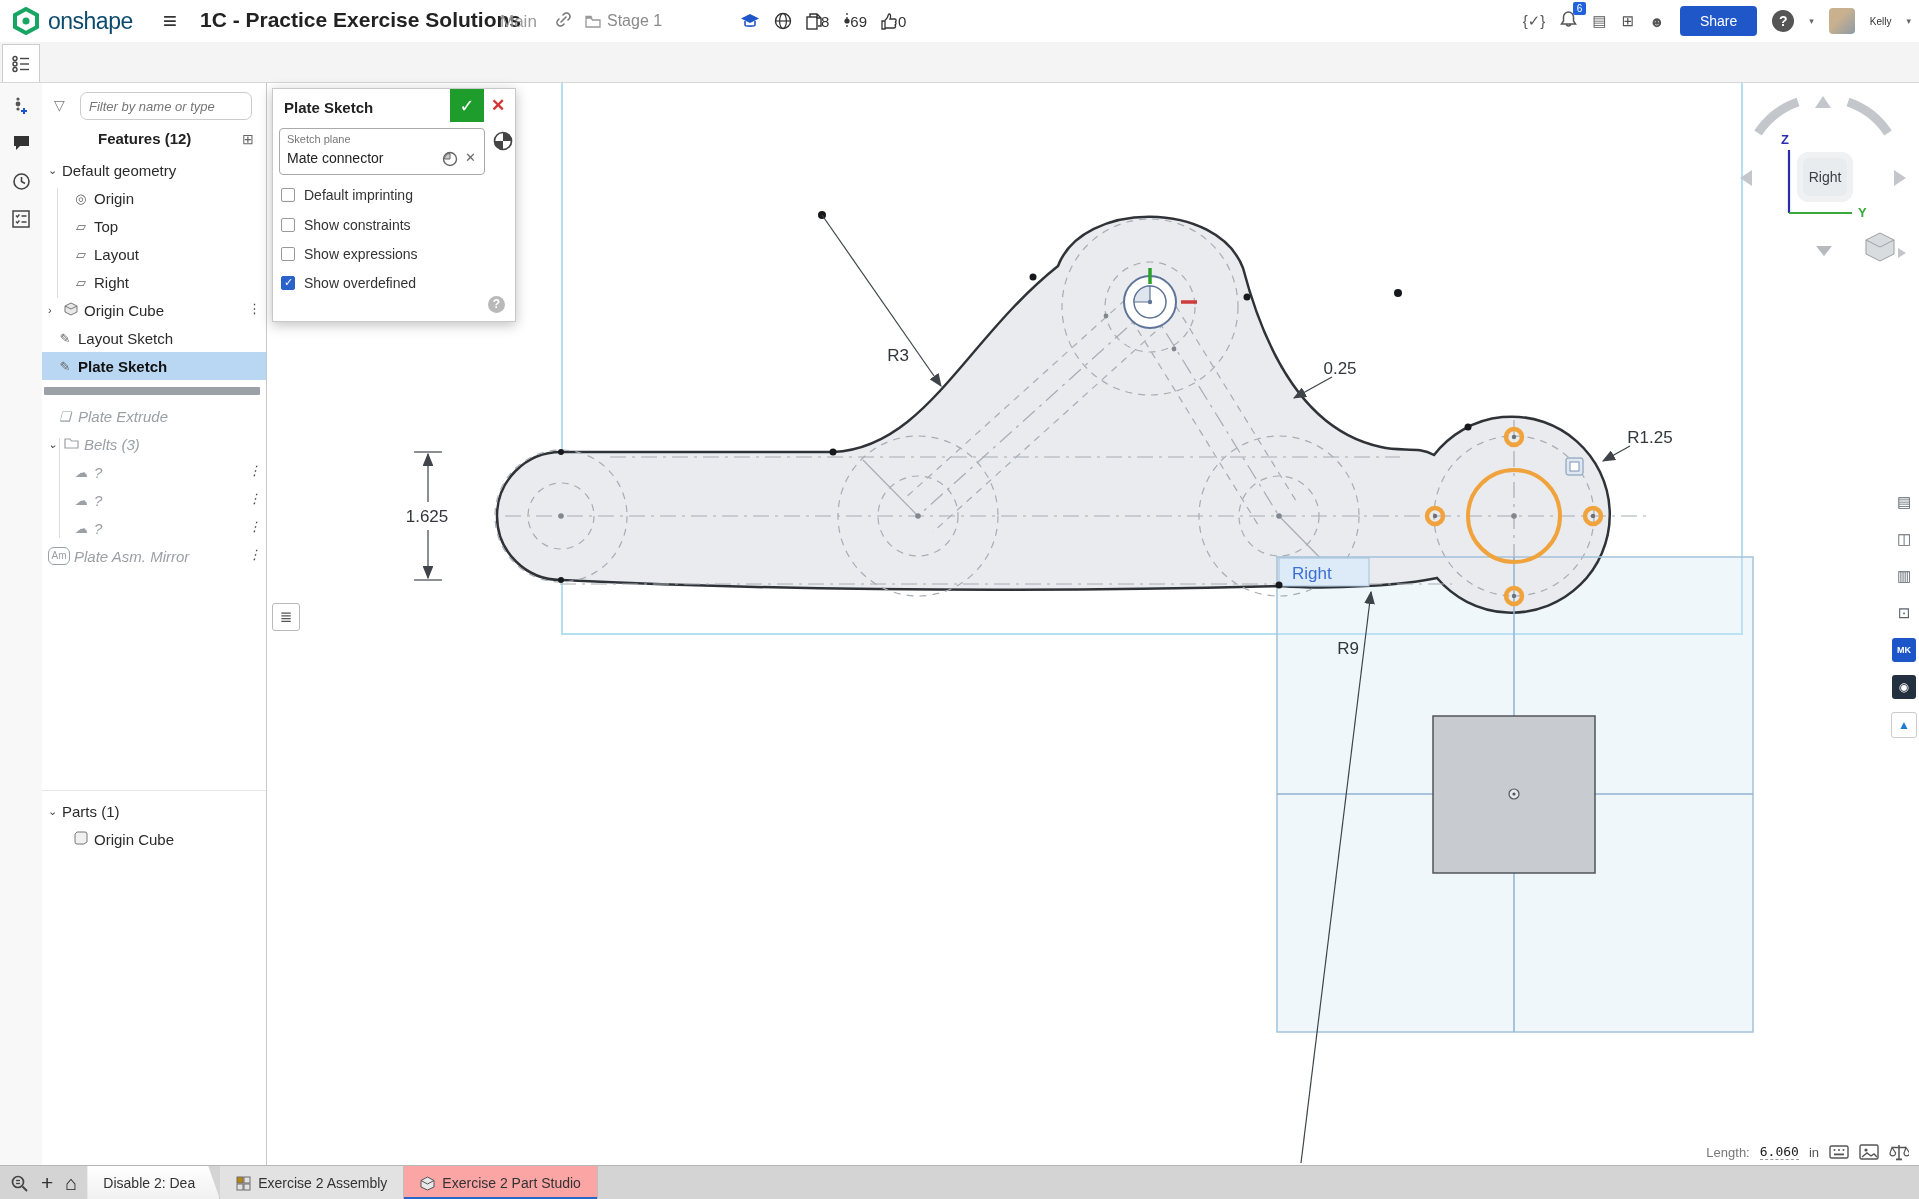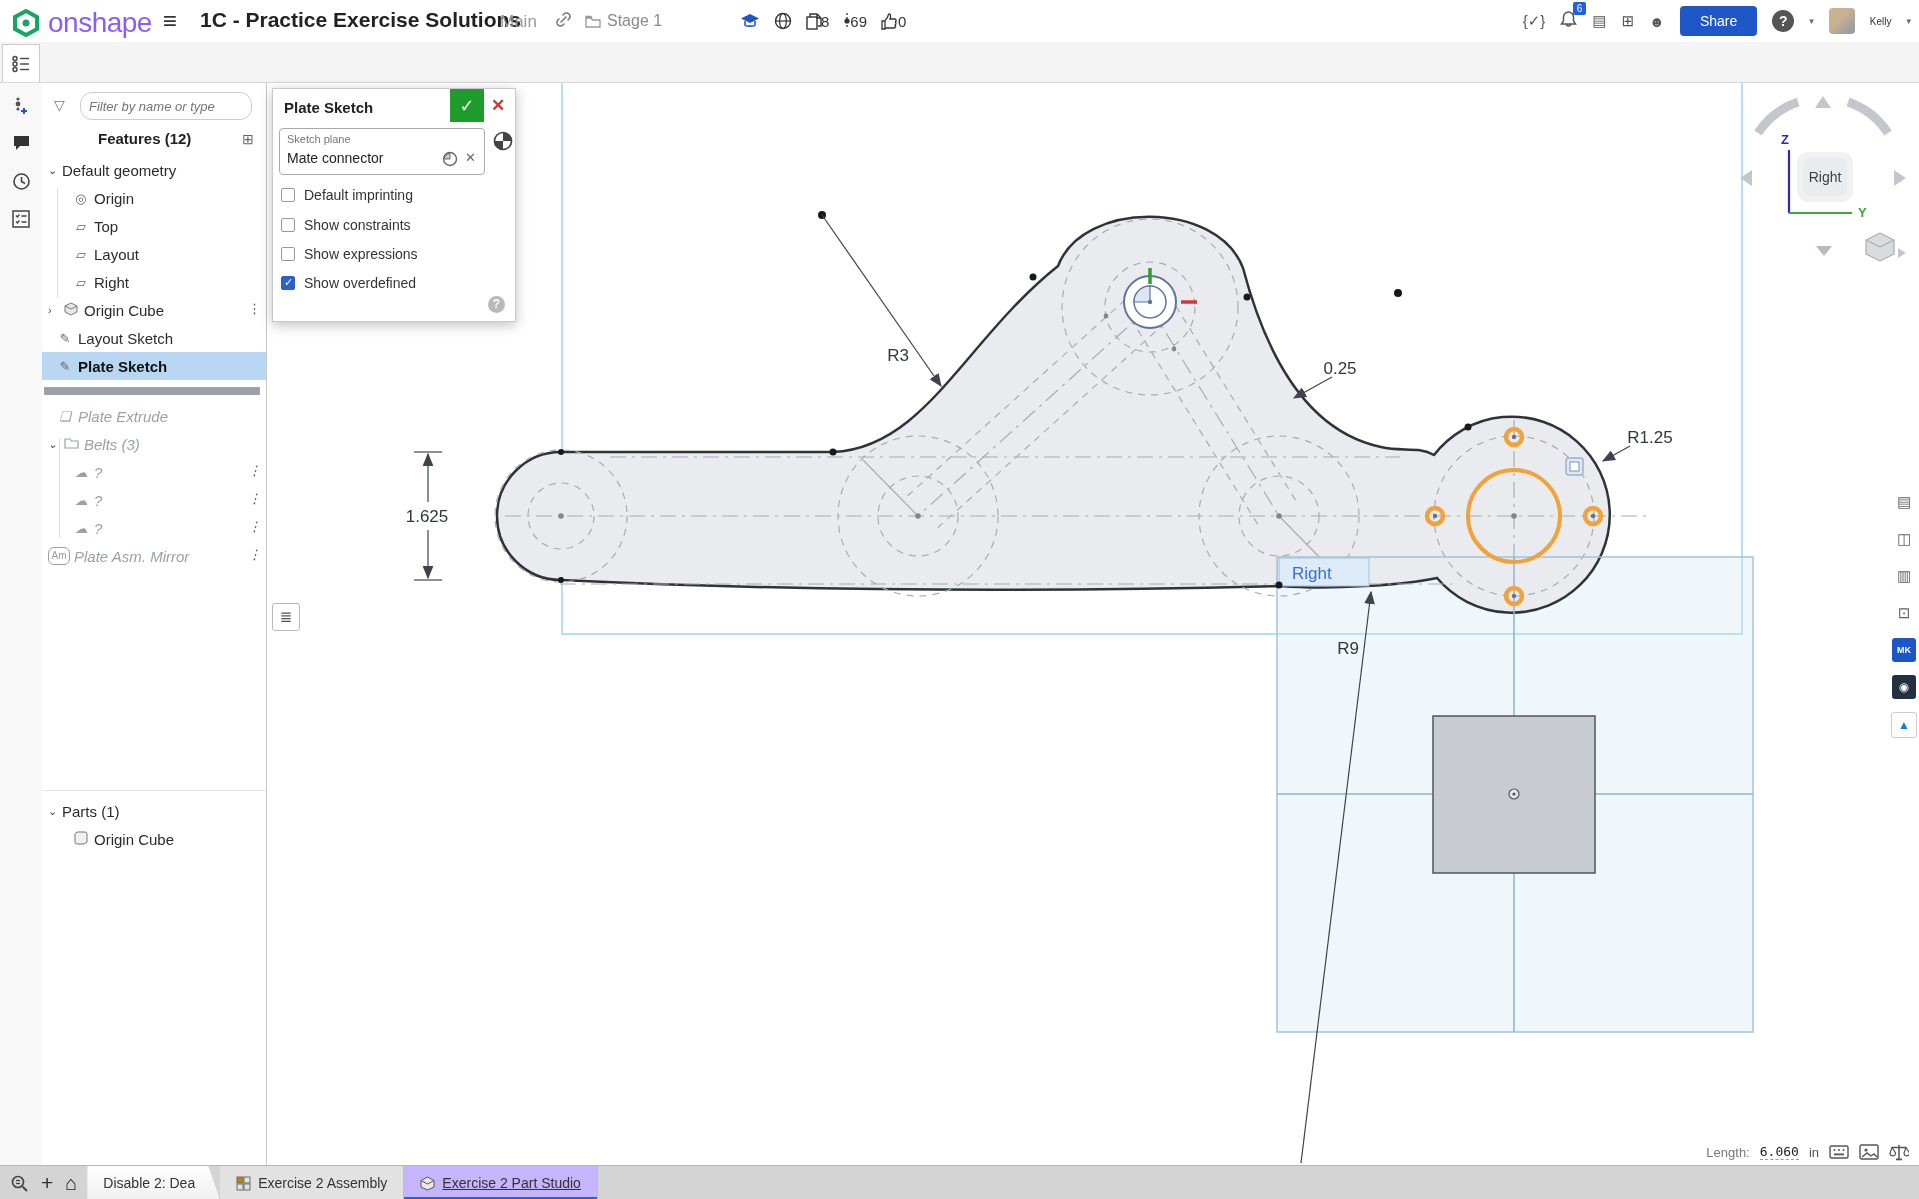--- a/index.html
+++ b/index.html
@@ -1,21 +1,21 @@
 <!DOCTYPE html>
 <html><head>
 <meta charset="utf-8">
 <style>
   html,body{margin:0;padding:0;background:#fff;font-family:"Liberation Sans",sans-serif;}
   #app{position:relative;width:1919px;height:1199px;overflow:hidden;background:#fff;}
   .abs{position:absolute;}
   
   #topbar{position:absolute;left:0;top:0;width:1919px;height:42px;background:#fff;border-bottom:1px solid #e3e3e3;z-index:30;}
   #logo{position:absolute;left:12px;top:7px;display:flex;align-items:center;gap:8px;}
-  #logo .lg-text{font-size:28px;color:#8b5cf6;letter-spacing:-.5px;}
+  #logo .lg-text{font-size:23px;color:#0c4a6e;letter-spacing:-.5px;}
   #hamburger{position:absolute;left:163px;top:4px;font-size:24px;color:#333;line-height:34px;}
   #doc-title{position:absolute;left:200px;top:8px;font-size:21px;font-weight:bold;color:#222;white-space:nowrap;}
   #ws-name{position:absolute;left:500px;top:12px;font-size:17px;color:#9a9a9a;}
   #link-ic{position:absolute;left:555px;top:11px;}
   #loc{position:absolute;left:585px;top:12px;display:flex;align-items:center;gap:6px;font-size:16px;color:#8a8a8a;}
   #mid-icons{position:absolute;left:740px;top:0;height:42px;display:flex;align-items:center;gap:14px;color:#333;}
   .cnt{font-size:15px;color:#333;margin-left:-6px;}
   #right-icons{position:absolute;right:8px;top:0;height:42px;display:flex;align-items:center;gap:15px;}
   .tbic{font-size:15px;color:#555;}
   #bell-wrap{position:relative;}
@@ -36,21 +36,21 @@
   #search-tools{position:absolute;left:1398px;top:47px;width:166px;height:28px;background:#e7e7e7;border:1px solid #dcdcdc;border-radius:3px;display:flex;align-items:center;gap:5px;padding:0 8px;box-sizing:border-box;}
   #search-tools .lbl{font-size:13px;color:#555;}
   .key{background:#fafafa;border:1px solid #bbb;border-radius:2px;font-size:10px;color:#555;padding:0 3px;line-height:14px;}
   
   #rail{position:absolute;left:0;top:82px;width:42px;height:1083px;background:#f8f8f8;border-right:1px solid #e2e2e2;z-index:25;}
   .rail-ic{position:absolute;left:0;width:42px;text-align:center;}
   
   #panel{position:absolute;left:42px;top:82px;width:224px;height:1083px;background:#fff;border-right:1px solid #c9c9c9;z-index:25;}
   #filter-row{position:absolute;left:0;top:10px;width:224px;height:30px;}
   #funnel{position:absolute;left:12px;top:5px;font-size:14px;color:#777;}
-  #filter-input{position:absolute;left:38px;top:0px;width:172px;height:28px;border:1px solid #ccc;border-radius:12px;font-style:italic;font-size:13px;color:#aaa;padding:0 8px;box-sizing:border-box;font-family:"Liberation Sans",sans-serif;}
+  #filter-input{position:absolute;left:38px;top:0px;width:172px;height:28px;border:1px solid #ccc;border-radius:7px;font-style:italic;font-size:13px;color:#aaa;padding:0 8px;box-sizing:border-box;font-family:"Liberation Sans",sans-serif;}
   #feat-header{position:absolute;left:0;top:46px;width:224px;height:24px;margin-left:48px;}
   #feat-header .t{position:absolute;left:8px;top:2px;font-size:15px;font-weight:bold;color:#222;}
   #feat-header .ic1{position:absolute;left:152px;top:3px;color:#666;font-size:14px;}
   #feat-header .ic2{position:absolute;left:186px;top:3px;color:#666;font-size:14px;}
   #tree{position:absolute;left:0;top:74px;width:224px;}
   .trow{position:relative;height:28px;display:flex;align-items:center;font-size:15px;color:#2b2b2b;white-space:nowrap;}
   .trow .car{width:14px;margin-left:6px;font-size:11px;color:#444;}
   .trow .ric{width:18px;text-align:center;margin-right:4px;font-size:13px;color:#666;}
   .trow.lvl1{padding-left:30px;}
   .trow.lvl0b{padding-left:14px;}
@@ -99,21 +99,21 @@
   #status .sl{font-size:13px;color:#777;}
   #status .sv{font-size:13px;color:#222;font-family:"DejaVu Sans Mono",monospace;border-bottom:1px dashed #999;}
   #status .su{font-size:13px;color:#555;}
   #tabbar{position:absolute;left:0;top:1165px;width:1919px;height:34px;background:#d4d4d4;border-top:1px solid #b7b7b7;z-index:30;display:flex;align-items:stretch;}
   #tab-controls{display:flex;align-items:center;gap:12px;padding:0 10px;}
   #plus-btn{font-size:21px;color:#333;}
   #home-btn{font-size:20px;color:#222;font-weight:bold;}
   .tab{display:flex;align-items:center;gap:7px;padding:0 16px;font-size:14px;color:#333;border-right:1px solid #bdbdbd;}
   .tab.first{background:linear-gradient(#ffffff,#f0f0f0);clip-path:polygon(0 0,calc(100% - 12px) 0,100% 100%,0 100%);padding-right:24px;}
   .tab.mid{background:#e2e2e2;}
-  .tab.active{background:#c4b5fd;box-shadow:inset 0 -3px 0 #2a63c9;text-decoration:underline;}
+  .tab.active{background:#fca5a5;box-shadow:inset 0 -3px 0 #2a63c9;}
   svg text{font-family:"Liberation Sans",sans-serif;}
 </style>
 </head>
 <body>
 
 <div id="app">
 
   <svg id="cv" width="1919" height="1199" viewBox="0 0 1919 1199">
     <defs>
       <marker id="arr" orient="auto" markerWidth="12" markerHeight="9" refX="10" refY="4.5">

